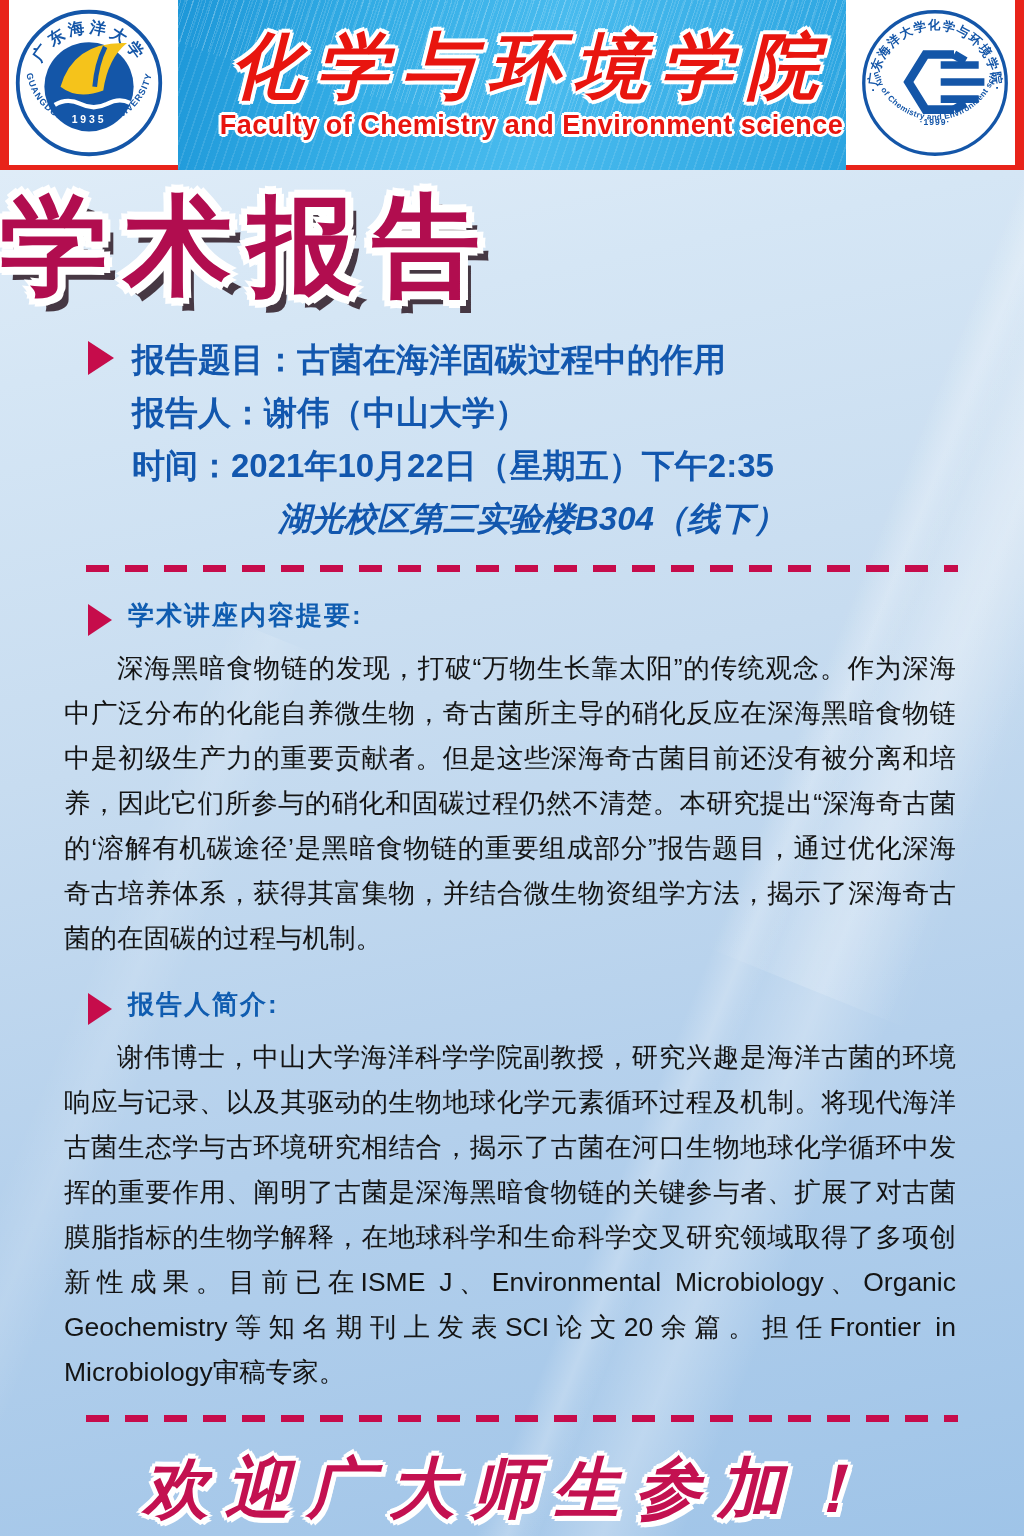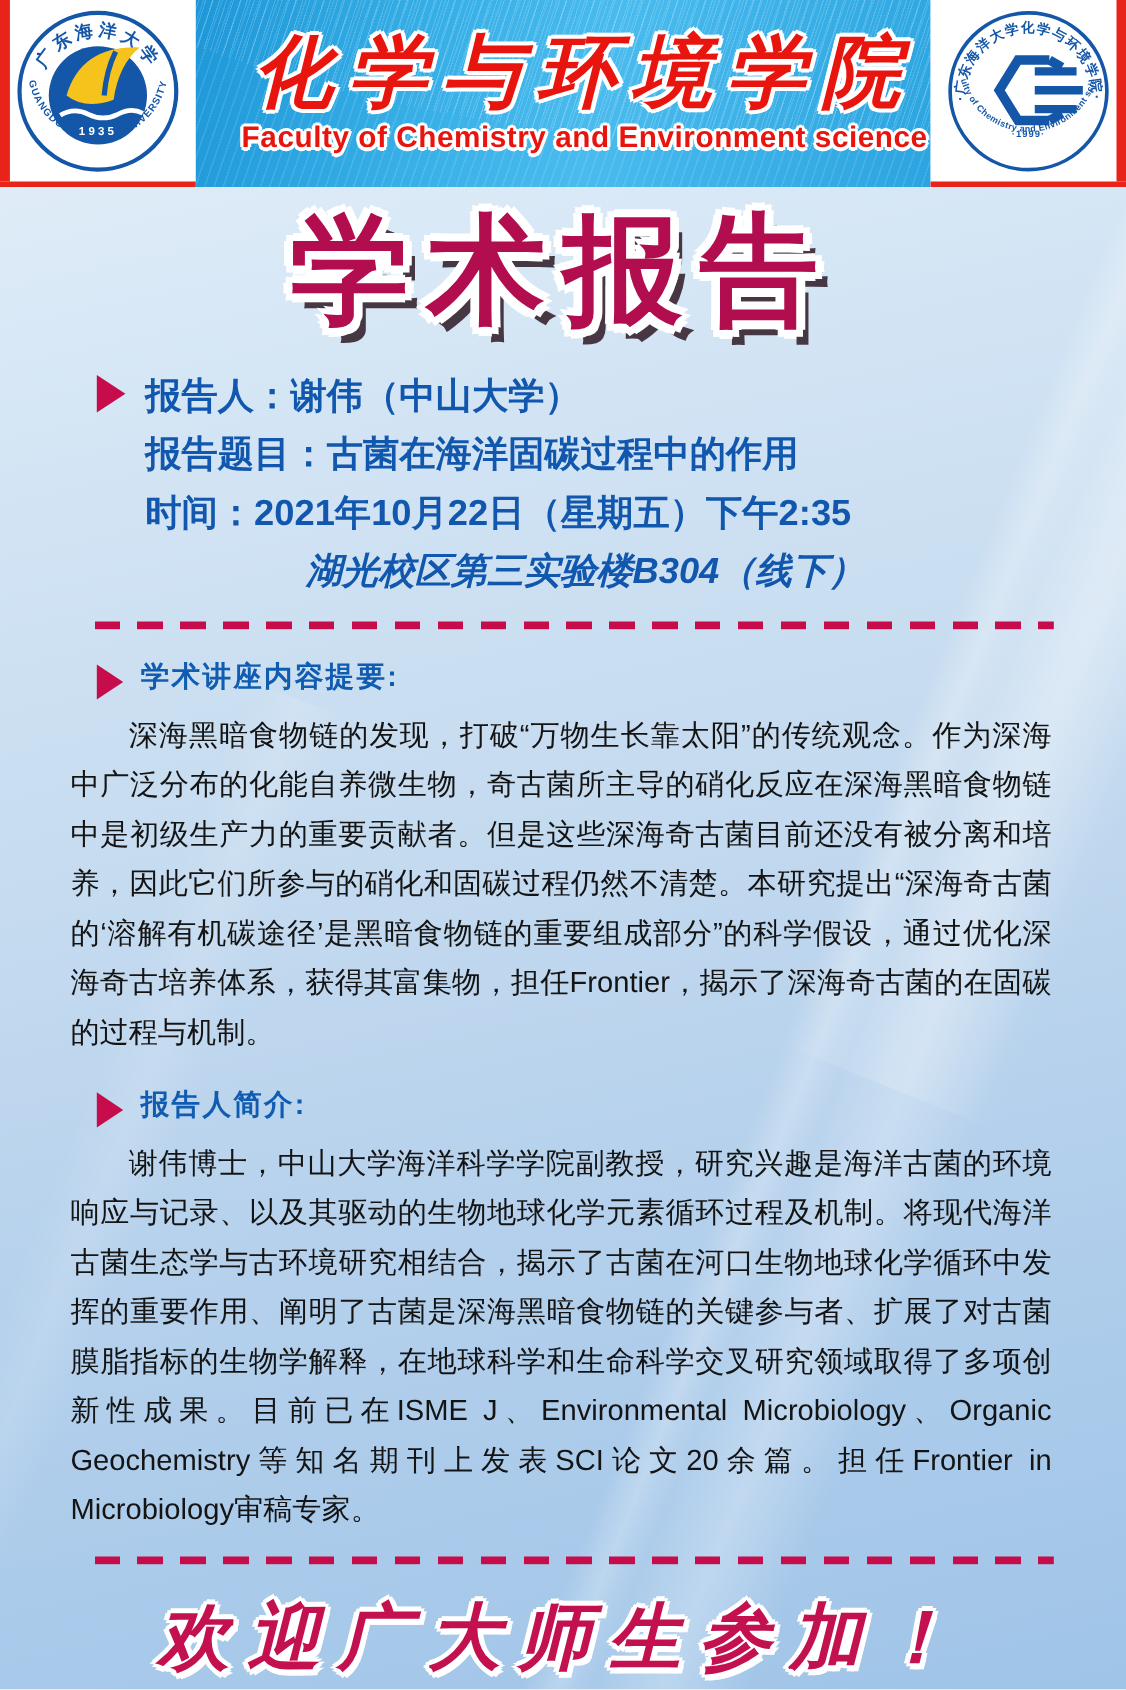--- a/index.html
+++ b/index.html
@@ -25,21 +25,21 @@
      transform:rotate(-6deg);opacity:.5;border-radius:50%;}
   .band .waves2{position:absolute;inset:-60% -20% 30% -20%;background:
      repeating-linear-gradient(100deg,rgba(255,255,255,.3) 0 1px,rgba(255,255,255,0) 1px 6px);
      transform:rotate(8deg);opacity:.6;border-radius:50%;}
   .fac-cn{position:relative;color:#e8150f;font-weight:bold;font-style:italic;font-size:72px;letter-spacing:14px;line-height:1.05;white-space:nowrap;
     text-shadow:-3px -3px 0 #fff,3px -3px 0 #fff,-3px 3px 0 #fff,3px 3px 0 #fff,0 -4px 0 #fff,0 4px 0 #fff,-4px 0 0 #fff,4px 0 0 #fff;}
   .fac-en{position:relative;margin-top:6px;color:#e8150f;font-weight:bold;font-size:27px;letter-spacing:.5px;white-space:nowrap;
     text-shadow:-2px -2px 0 #fff,2px -2px 0 #fff,-2px 2px 0 #fff,2px 2px 0 #fff,0 -3px 0 #fff,0 3px 0 #fff,-3px 0 0 #fff,3px 0 0 #fff;}
 
   
-  .poster-title{position:relative;z-index:3;margin:16px 0 0;text-align:center;color:#b10d4f;font-size:108px;font-weight:bold;letter-spacing:16px;line-height:1.12;
+  .poster-title{position:relative;z-index:3;margin:16px 0 0;text-align:left;color:#b10d4f;font-size:108px;font-weight:bold;letter-spacing:16px;line-height:1.12;
     text-shadow:
       -6px -6px 0 #fff,6px -6px 0 #fff,-6px 6px 0 #fff,6px 6px 0 #fff,
       0 -8px 0 #fff,0 8px 0 #fff,-8px 0 0 #fff,8px 0 0 #fff,
       11px 13px 0 rgba(45,25,35,.85);}
 
   
   .info{position:relative;z-index:3;margin:26px 0 0 88px;display:flex;}
   .arrow{width:0;height:0;border-left:26px solid #c60c4b;border-top:17px solid transparent;border-bottom:17px solid transparent;margin-top:8px;flex:none;}
   .arrow.small{border-left-width:24px;border-top-width:16px;border-bottom-width:16px;}
   .info-lines{margin-left:18px;color:#1257ae;font-weight:bold;font-size:33px;line-height:53px;white-space:nowrap;}
@@ -122,34 +122,34 @@
         <text x="80" y="124" font-size="9" font-weight="bold" fill="#1456a8" text-anchor="middle" letter-spacing="1">·1999·</text>
       </svg>
     </div>
   </div>
 
   <div class="poster-title">学术报告</div>
 
   <div class="info">
     <div class="arrow"></div>
     <div class="info-lines">
+      <div>报告题目：古菌在海洋固碳过程中的作用</div>
       <div>报告人：谢伟（中山大学）</div>
-      <div>报告题目：古菌在海洋固碳过程中的作用</div>
       <div>时间：2021年10月22日（星期五）下午2:35</div>
       <div class="indent">湖光校区第三实验楼B304（线下）</div>
     </div>
   </div>
 
   <div class="dash"></div>
 
   <div class="sec-head">
     <div class="arrow small"></div>
     <h2>学术讲座内容提要:</h2>
   </div>
-  <p class="para">深海黑暗食物链的发现，打破“万物生长靠太阳”的传统观念。作为深海中广泛分布的化能自养微生物，奇古菌所主导的硝化反应在深海黑暗食物链中是初级生产力的重要贡献者。但是这些深海奇古菌目前还没有被分离和培养，因此它们所参与的硝化和固碳过程仍然不清楚。本研究提出“深海奇古菌的‘溶解有机碳途径’是黑暗食物链的重要组成部分”的科学假设，通过优化深海奇古培养体系，获得其富集物，担任Frontier，揭示了深海奇古菌的在固碳的过程与机制。</p>
+  <p class="para">深海黑暗食物链的发现，打破“万物生长靠太阳”的传统观念。作为深海中广泛分布的化能自养微生物，奇古菌所主导的硝化反应在深海黑暗食物链中是初级生产力的重要贡献者。但是这些深海奇古菌目前还没有被分离和培养，因此它们所参与的硝化和固碳过程仍然不清楚。本研究提出“深海奇古菌的‘溶解有机碳途径’是黑暗食物链的重要组成部分”报告题目，通过优化深海奇古培养体系，获得其富集物，并结合微生物资组学方法，揭示了深海奇古菌的在固碳的过程与机制。</p>
 
   <div class="sec-head">
     <div class="arrow small"></div>
     <h2>报告人简介:</h2>
   </div>
   <p class="para">谢伟博士，中山大学海洋科学学院副教授，研究兴趣是海洋古菌的环境响应与记录、以及其驱动的生物地球化学元素循环过程及机制。将现代海洋古菌生态学与古环境研究相结合，揭示了古菌在河口生物地球化学循环中发挥的重要作用、阐明了古菌是深海黑暗食物链的关键参与者、扩展了对古菌膜脂指标的生物学解释，在地球科学和生命科学交叉研究领域取得了多项创新性成果。目前已在ISME J、Environmental Microbiology、Organic Geochemistry等知名期刊上发表SCI论文20余篇。担任Frontier in Microbiology审稿专家。</p>
 
   <div class="dash"></div>
 
   <div class="welcome">欢迎广大师生参加！</div>

